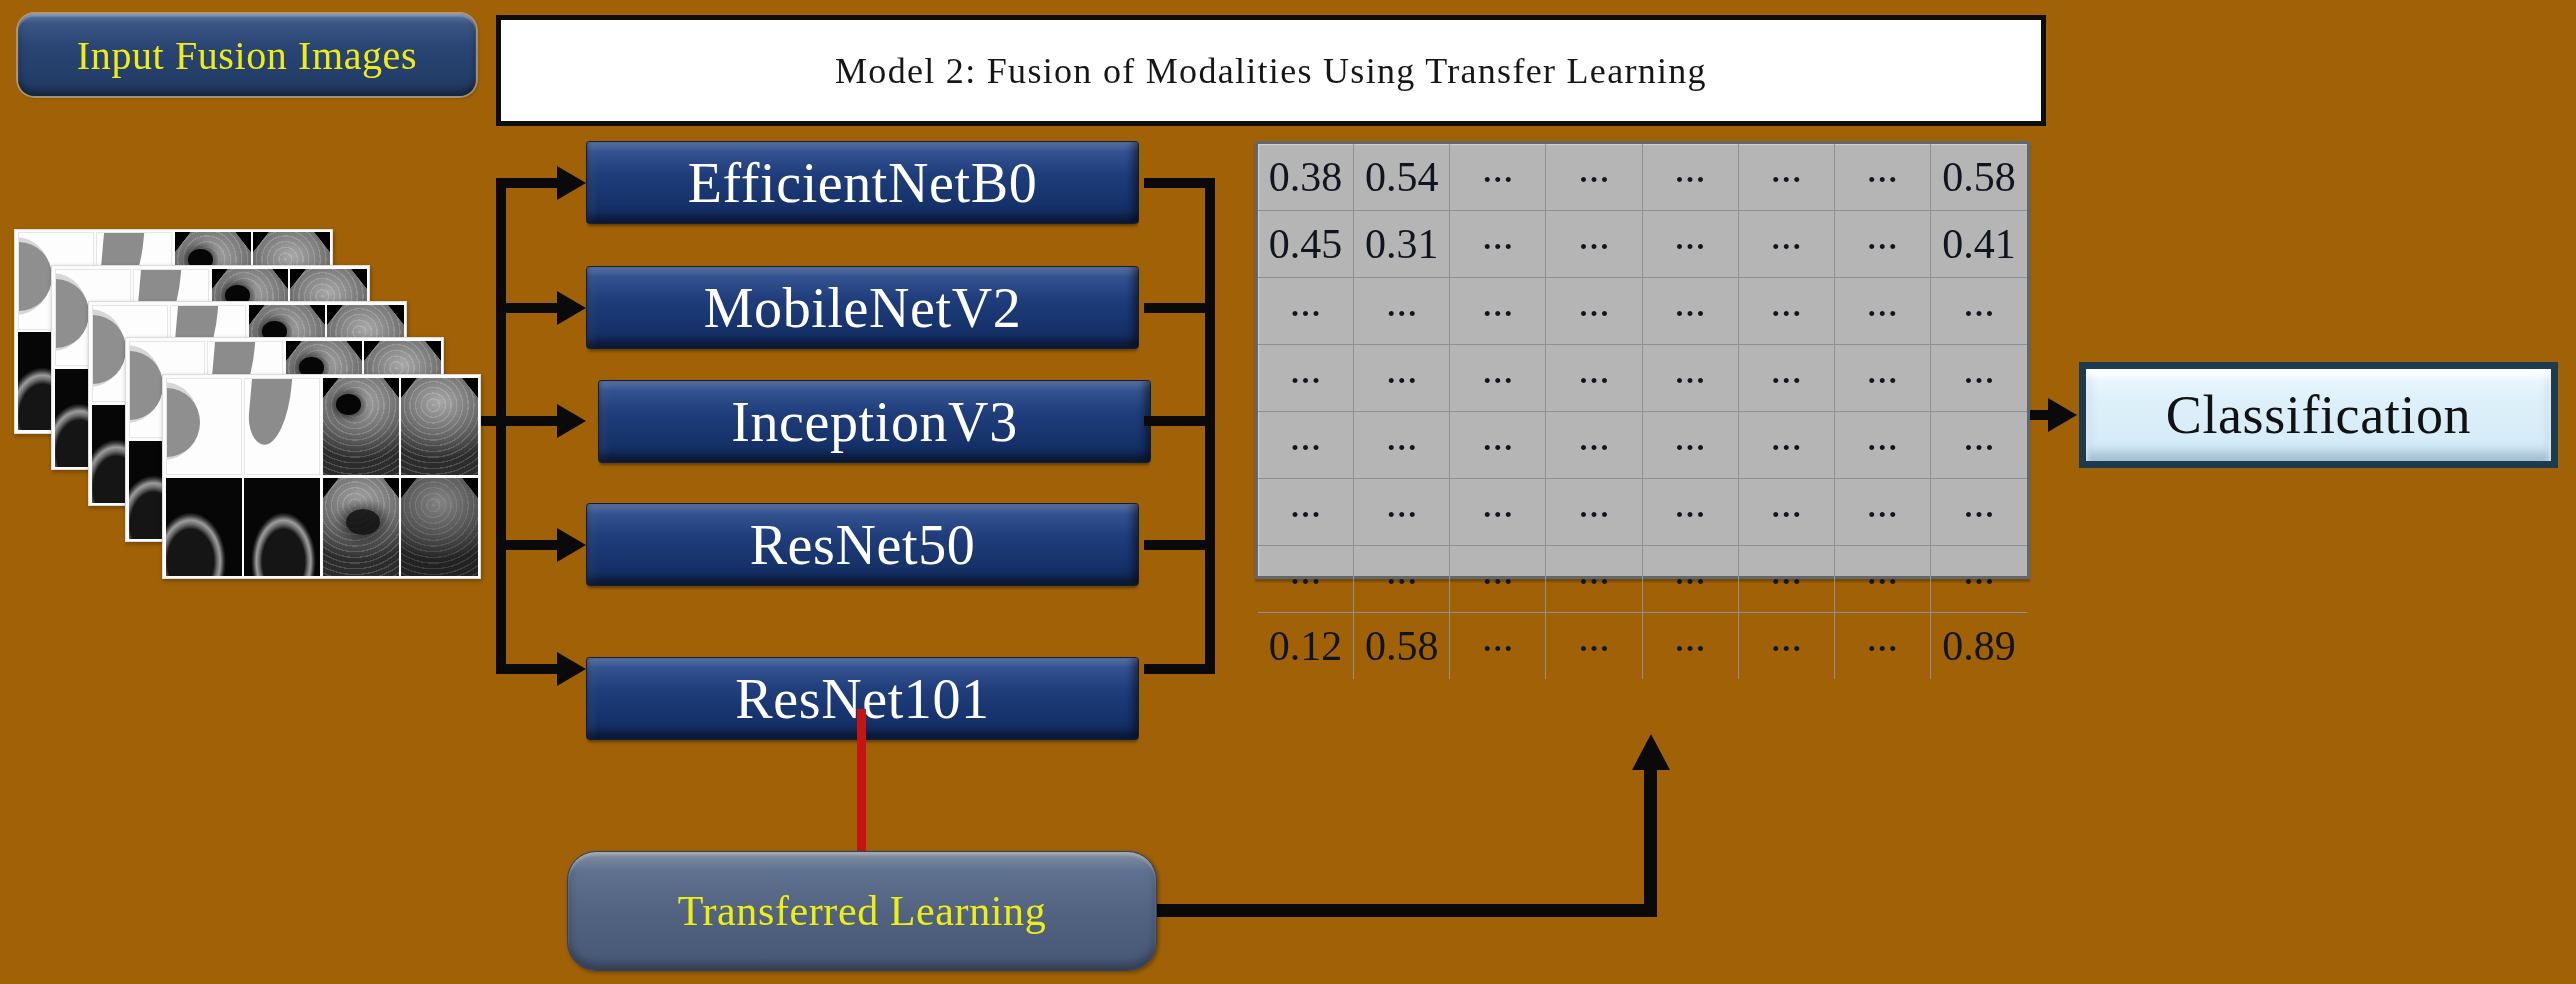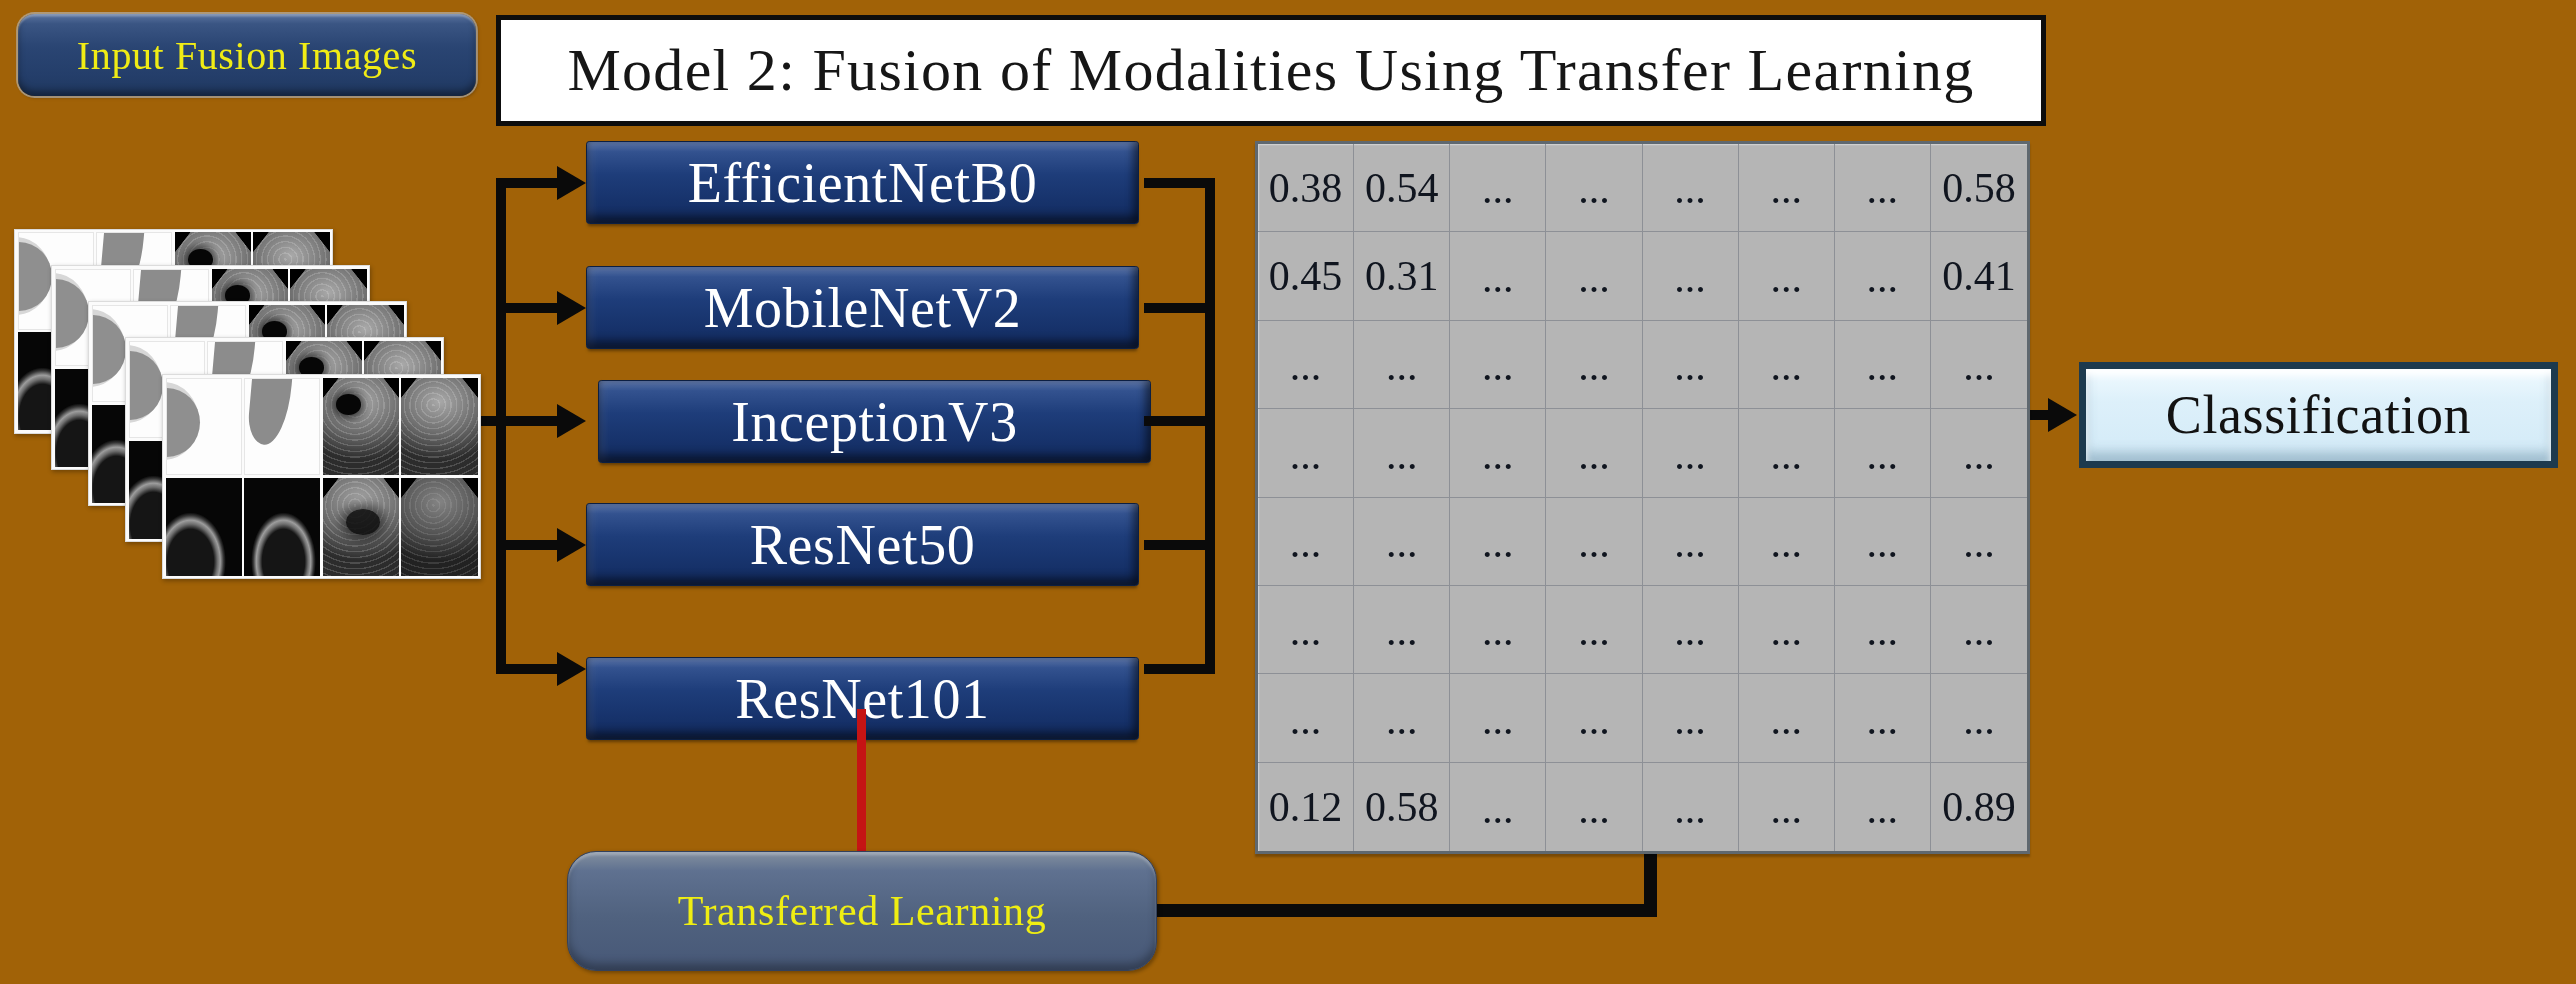--- a/index.html
+++ b/index.html
@@ -26,21 +26,21 @@
     display: flex; align-items: center; justify-content: center;
   }
   #input-btn span { color: #f0ec15; font-size: 40px; letter-spacing: 0.6px; }
 
   
   #title-box {
     position: absolute; left: 496px; top: 15.3px; width: 1550px; height: 111px;
     background: #ffffff; border: 5.7px solid #0d0d0d;
     display: flex; align-items: center; justify-content: center;
   }
-  #title-box span { color: #161616; font-size: 60px; letter-spacing: 1.3px; }
+  #title-box span { color: #161616; font-size: 36px; letter-spacing: 1.3px; }
 
   
   #image-stack { position: absolute; left: 0; top: 217px; width: 503px; height: 395px; }
   .img-card {
     position: absolute; width: 319px; height: 205px;
     display: grid; grid-template-columns: repeat(4, 1fr); grid-template-rows: 1fr 1fr;
     gap: 2.5px; padding: 2.5px; background: #fbfbfb; border: 0.6px solid #dcdcdc;
     box-shadow: 1.3px 1.9px 4.5px rgba(0,0,0,.3);
   }
   .tile { position: relative; overflow: hidden; }
@@ -70,21 +70,21 @@
     position: absolute; left: 586px; width: 553px; height: 83px;
     background: linear-gradient(180deg, #5e78ac 0%, #33528f 12%, #1e3d7a 40%, #17336c 72%, #122a5e 100%);
     border: 1.3px solid #0c1f42; border-radius: 3.2px;
     box-shadow: inset 0 -7.6px 9px rgba(0,0,0,.45), inset 6.4px 0 7.6px rgba(255,255,255,.07), inset -6.4px 0 7.6px rgba(0,0,0,.3), 0 4.5px 3.2px -2.5px rgba(0,0,0,.4);
     display: flex; align-items: center; justify-content: center;
   }
   .model-box span { color: #ffffff; font-size: 56px; letter-spacing: 0.6px; }
 
   
   #matrix {
-    position: absolute; left: 1255px; top: 141px; width: 775px; height: 713px;
+    position: absolute; left: 1255px; top: 141px; width: 775px; height: 438px;
     background: #b5b5b5; border: 3.2px solid #5f686f;
     box-shadow: inset 1.3px 1.3px 0 rgba(255,255,255,.35), 0 2.5px 1.9px rgba(0,0,0,.25);
     display: grid; grid-template-columns: repeat(8, 1fr); grid-template-rows: repeat(8, 1fr);
   }
   .mcell {
     display: flex; align-items: center; justify-content: center;
     border-right: 1.3px solid #8d9096; border-bottom: 1.3px solid #8d9096;
     font-size: 42px; color: #10151f;
   }
   .mcell.dots { align-items: flex-end; padding-bottom: 18px; }

